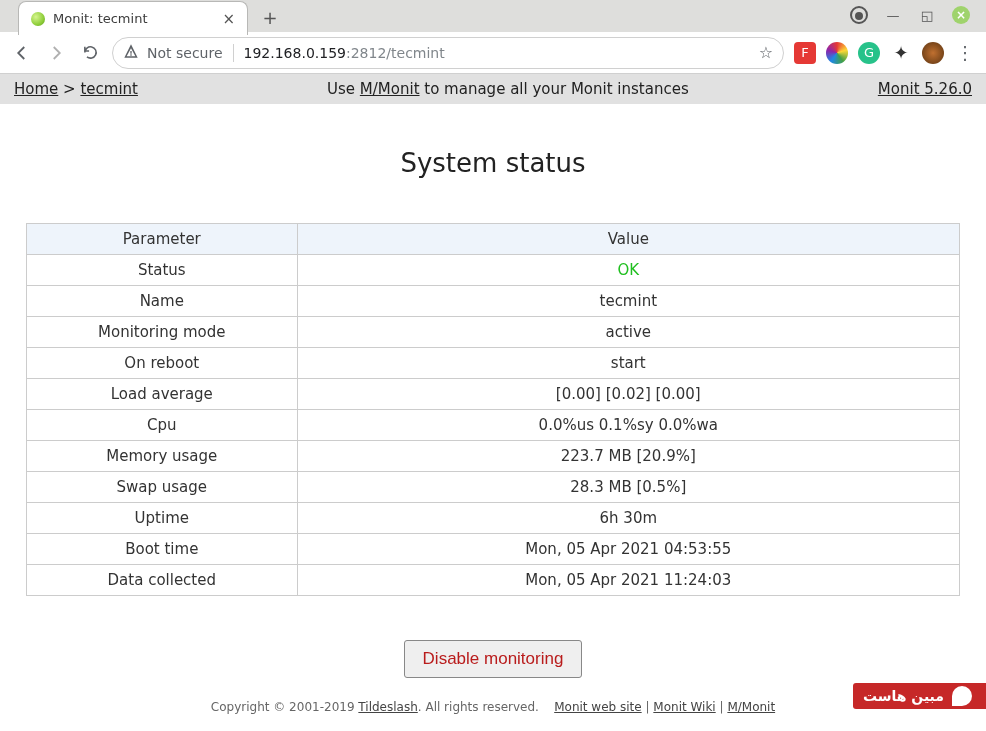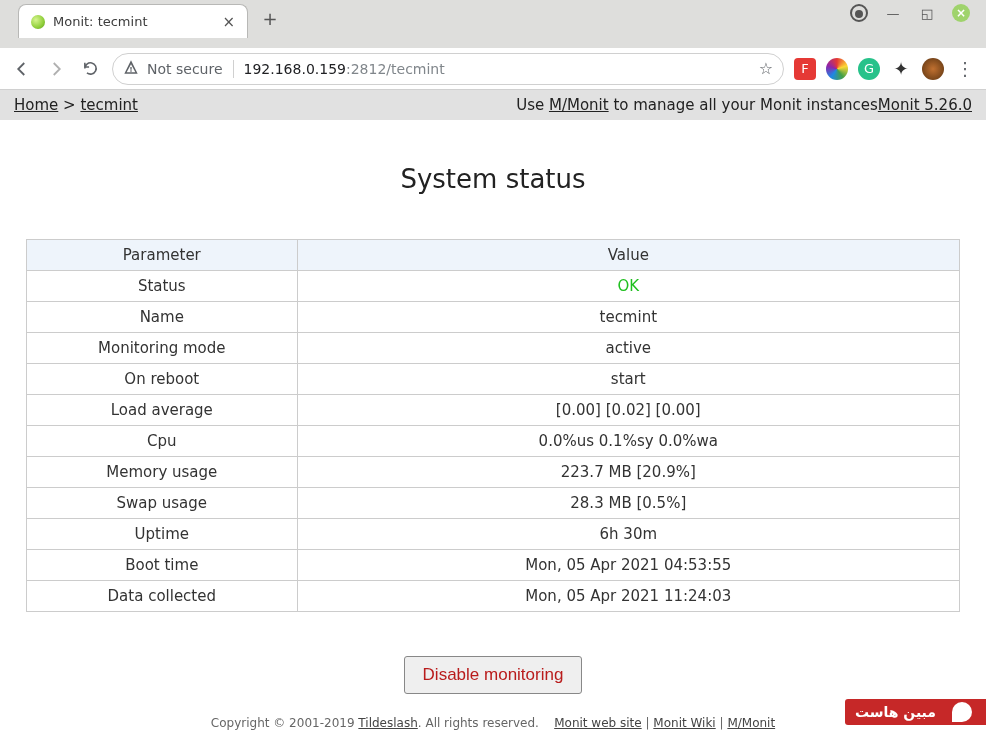--- a/index.html
+++ b/index.html
@@ -9,22 +9,22 @@
   color: #333;
   background: #fff;
   width: 986px;
   height: 731px;
   overflow: hidden;
 }
 
 
 .chrome { background: #dededc; }
 .tab-strip {
-  display: flex; align-items: flex-start;
-  height: 48px; padding: 4px 6px 0 18px; gap: 2px;
+  display: flex; align-items: center;
+  height: 32px; padding: 4px 6px 0 18px; gap: 2px;
 }
 .tab {
   display: flex; align-items: center; gap: 8px;
   background: #fff;
   border: 1px solid #b8b8b6; border-bottom: none;
   border-radius: 8px 8px 0 0;
   padding: 7px 10px 7px 12px;
   width: 230px; height: 34px;
   font-size: 13px; color: #3c3c3c;
 }
@@ -96,21 +96,21 @@
 }
 
 .page-topbar{
   background:#e1e1e1;
   display:flex; align-items:center;
   padding: 6px 14px;
   font-size: 15px; color:#222;
 }
 .page-topbar a{color:#222; text-decoration:underline; cursor:pointer;}
 .page-topbar .bc{flex:0 0 auto;}
-.page-topbar .center-note{flex:1; text-align:right;}
+.page-topbar .center-note{flex:1; text-align:center;}
 .page-topbar .ver{flex:0 0 auto;}
 
 .page-body{ padding: 26px 26px 10px; }
 
 h1.status-title{
   text-align:center; font-size:26px; font-weight:normal; color:#222;
   margin: 18px 0 45px;
 }
 
 table.status{
@@ -137,21 +137,21 @@
   margin-top:22px;
 }
 .footer a{color:#444;text-decoration:underline;}
 
 .brand-badge{
   position:absolute; right:0; bottom:14px;
   background:#c62828; color:#fff;
   padding:3px 14px 3px 10px;
   font-size:14px; font-weight:bold;
   border-radius:3px 0 0 3px;
-  display:flex; align-items:center; gap:16px;
+  display:flex; align-items:center; gap:8px;
 }
 .brand-badge .tail{
   width:20px;height:20px;background:#fff;border-radius:50% 50% 50% 0;
   position:relative;
 }
 
 
 .viewport::-webkit-scrollbar{width:12px;}
 .viewport::-webkit-scrollbar-track{background:#f1f1f1;}
 .viewport::-webkit-scrollbar-thumb{background:#c0c0c0;border-radius:6px;}

